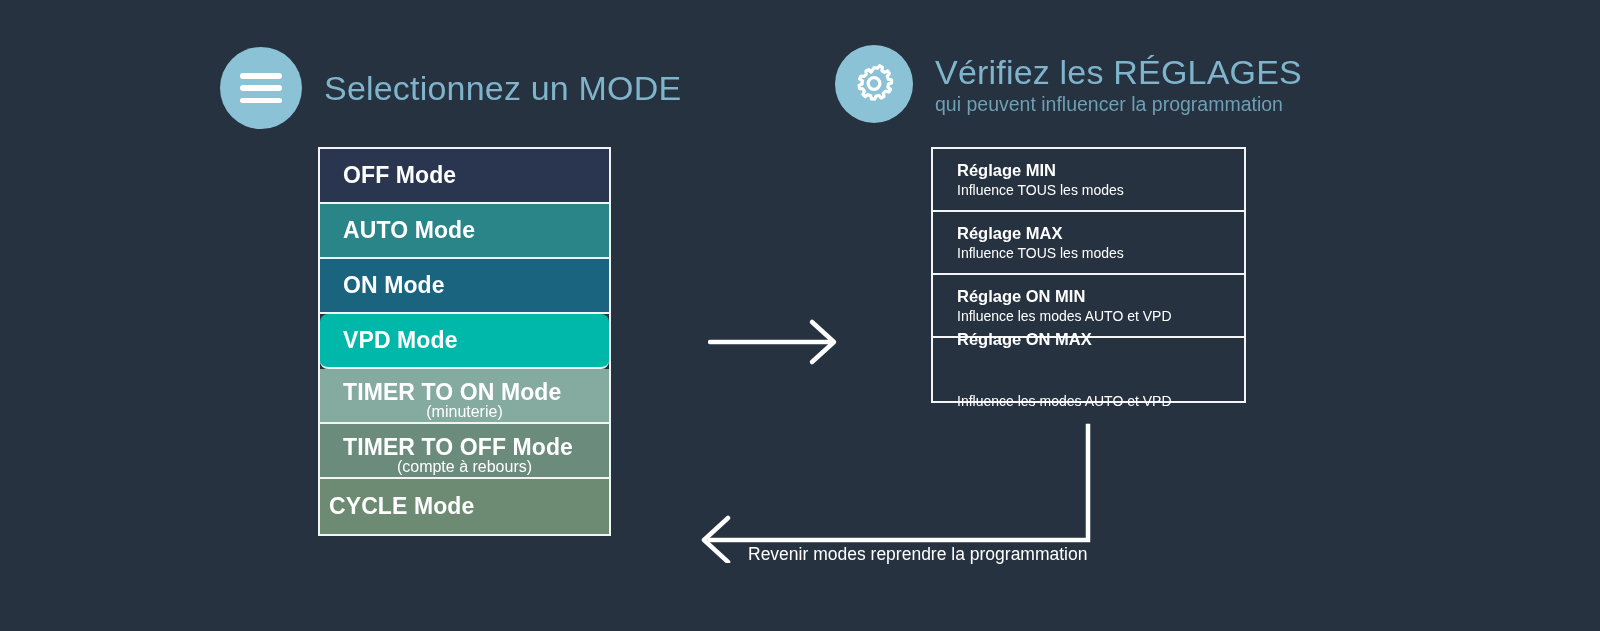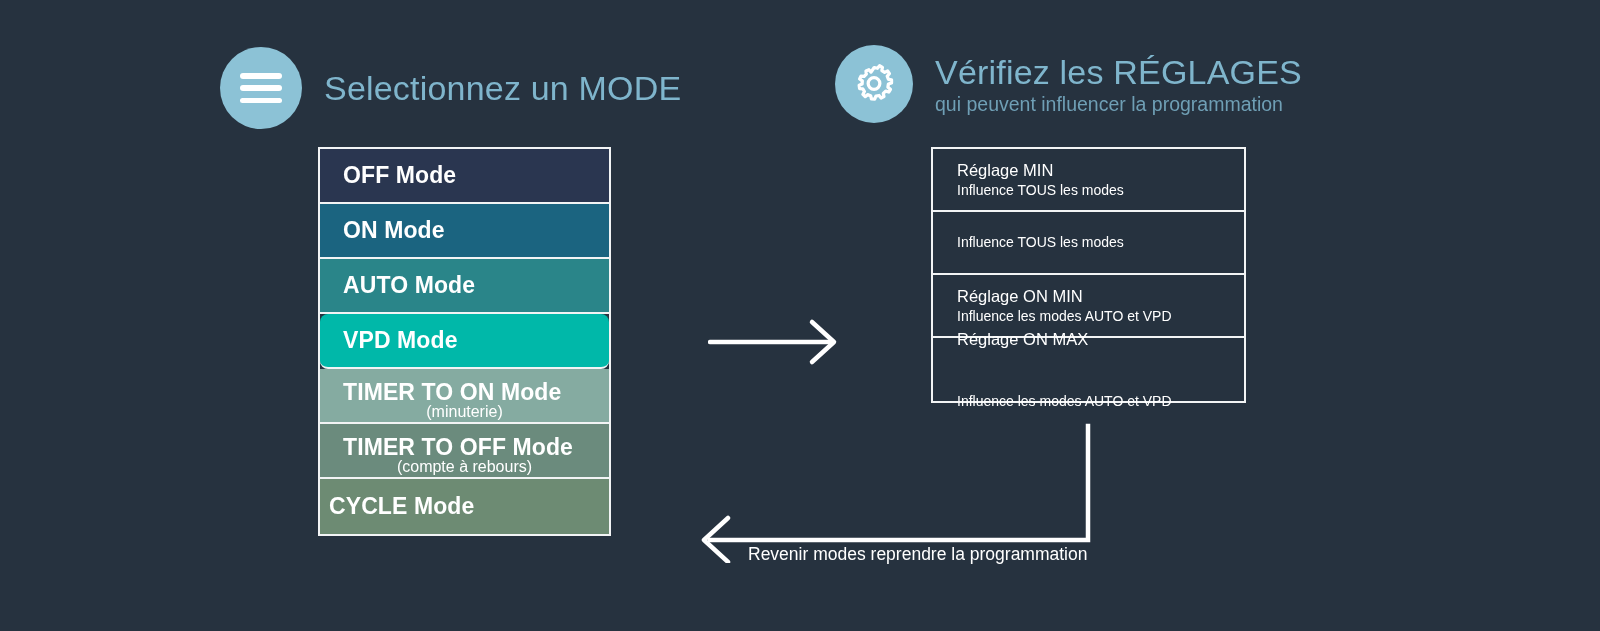--- a/index.html
+++ b/index.html
@@ -139,21 +139,21 @@
     display: flex;
     flex-direction: column;
     justify-content: center;
     padding-left: 24px;
     background: #26323f;
   }
   .setting-row:last-child { border-bottom: none; gap: 42px; }
   .setting-title {
     color: #ffffff;
     font-size: 16.5px;
-    font-weight: 400;
+    font-weight: 700;
     line-height: 1.35;
     white-space: nowrap;
   }
   .setting-desc {
     color: #ffffff;
     font-size: 14px;
     font-weight: 400;
     line-height: 1.35;
     white-space: nowrap;
   }
@@ -224,25 +224,25 @@
     <div class="header-texts">
       <div class="header-title">Vérifiez les RÉGLAGES</div>
       <div class="header-sub">qui peuvent influencer la programmation</div>
     </div>
   </div>
 
   <div class="modes-panel" id="modes-list">
       <div class="mode-row" style="background: rgb(42, 54, 80);">
         <div class="mode-label">OFF Mode</div>
       </div>
+      <div class="mode-row" style="background: rgb(42, 133, 137);">
+        <div class="mode-label">AUTO Mode</div>
+      </div>
       <div class="mode-row" style="background: rgb(27, 100, 128);">
         <div class="mode-label">ON Mode</div>
-      </div>
-      <div class="mode-row" style="background: rgb(42, 133, 137);">
-        <div class="mode-label">AUTO Mode</div>
       </div>
       <div class="mode-row" style="background: rgb(0, 184, 169); border-radius: 8px;">
         <div class="mode-label">VPD Mode</div>
       </div>
       <div class="mode-row has-sub" style="background: rgb(133, 171, 161);">
         <div class="mode-label">TIMER TO ON Mode</div>
         <div class="mode-sub">(minuterie)</div>
       </div>
       <div class="mode-row has-sub" style="background: rgb(107, 139, 125);">
         <div class="mode-label">TIMER TO OFF Mode</div>
@@ -252,20 +252,21 @@
         <div class="mode-label">CYCLE Mode</div>
       </div>
     </div>
 
   <div class="settings-panel" id="settings-list">
       <div class="setting-row">
         <div class="setting-title">Réglage MIN</div>
         <div class="setting-desc">Influence TOUS les modes</div>
       </div>
       <div class="setting-row">
+        <div class="setting-title">Réglage MAX</div>
         <div class="setting-desc">Influence TOUS les modes</div>
       </div>
       <div class="setting-row">
         <div class="setting-title">Réglage ON MIN</div>
         <div class="setting-desc">Influence les modes AUTO et VPD</div>
       </div>
       <div class="setting-row">
         <div class="setting-title">Réglage ON MAX</div>
         <div class="setting-desc">Influence les modes AUTO et VPD</div>
       </div>

